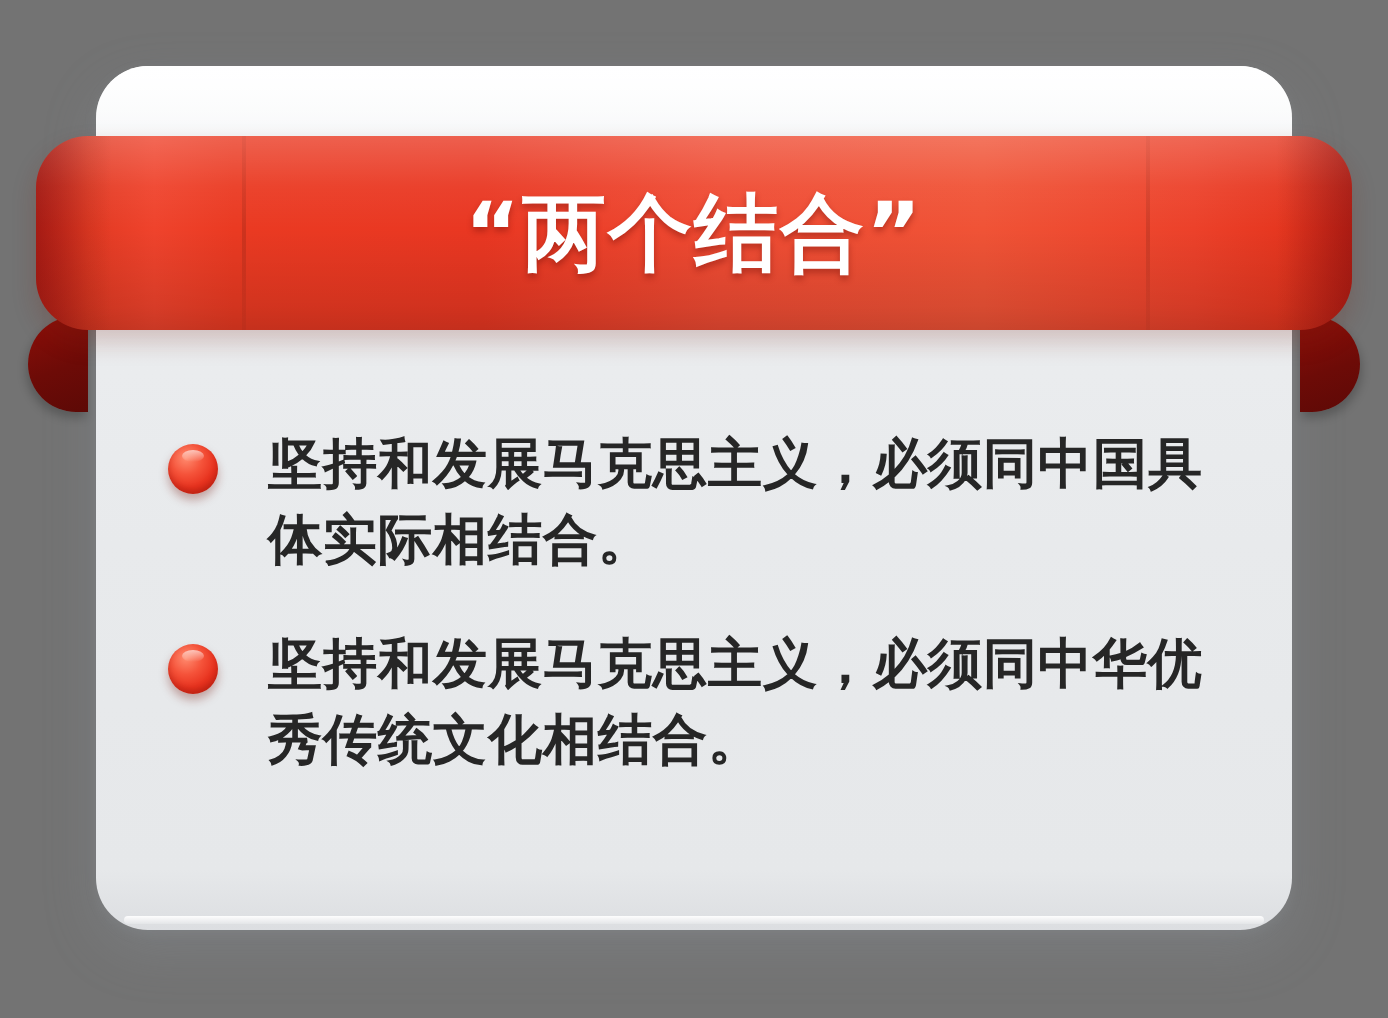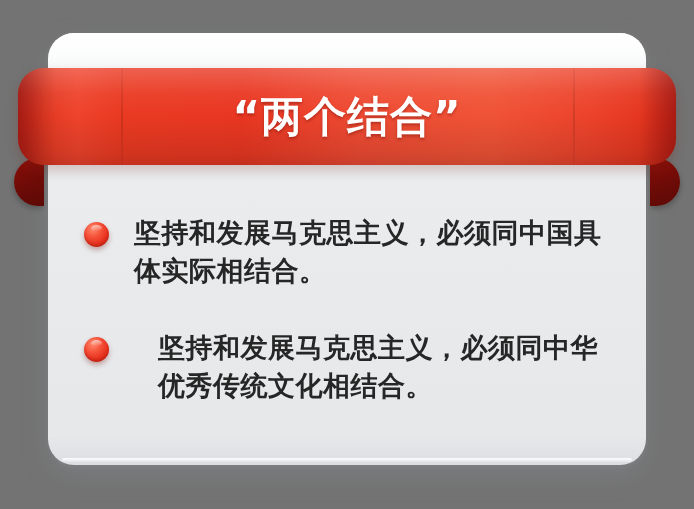--- a/index.html
+++ b/index.html
@@ -167,23 +167,23 @@
   
   .bullets {
     position: absolute;
     left: 84px;
     top: 214px;
     width: 540px;
   }
   .bullet-row {
     display: flex;
     align-items: flex-start;
-    margin-bottom: 38px;
-  }
-  .bullet-row:last-child { margin-bottom: 0; gap: 24px; }
+    margin-bottom: 23px;
+  }
+  .bullet-row:last-child { margin-bottom: 0; }
 
   .dot {
     flex: 0 0 auto;
     width: 25px;
     height: 25px;
     margin-top: 8px;
     border-radius: 50%;
     background:
       radial-gradient(circle at 36% 28%,
           #ff8a6e 0%,

